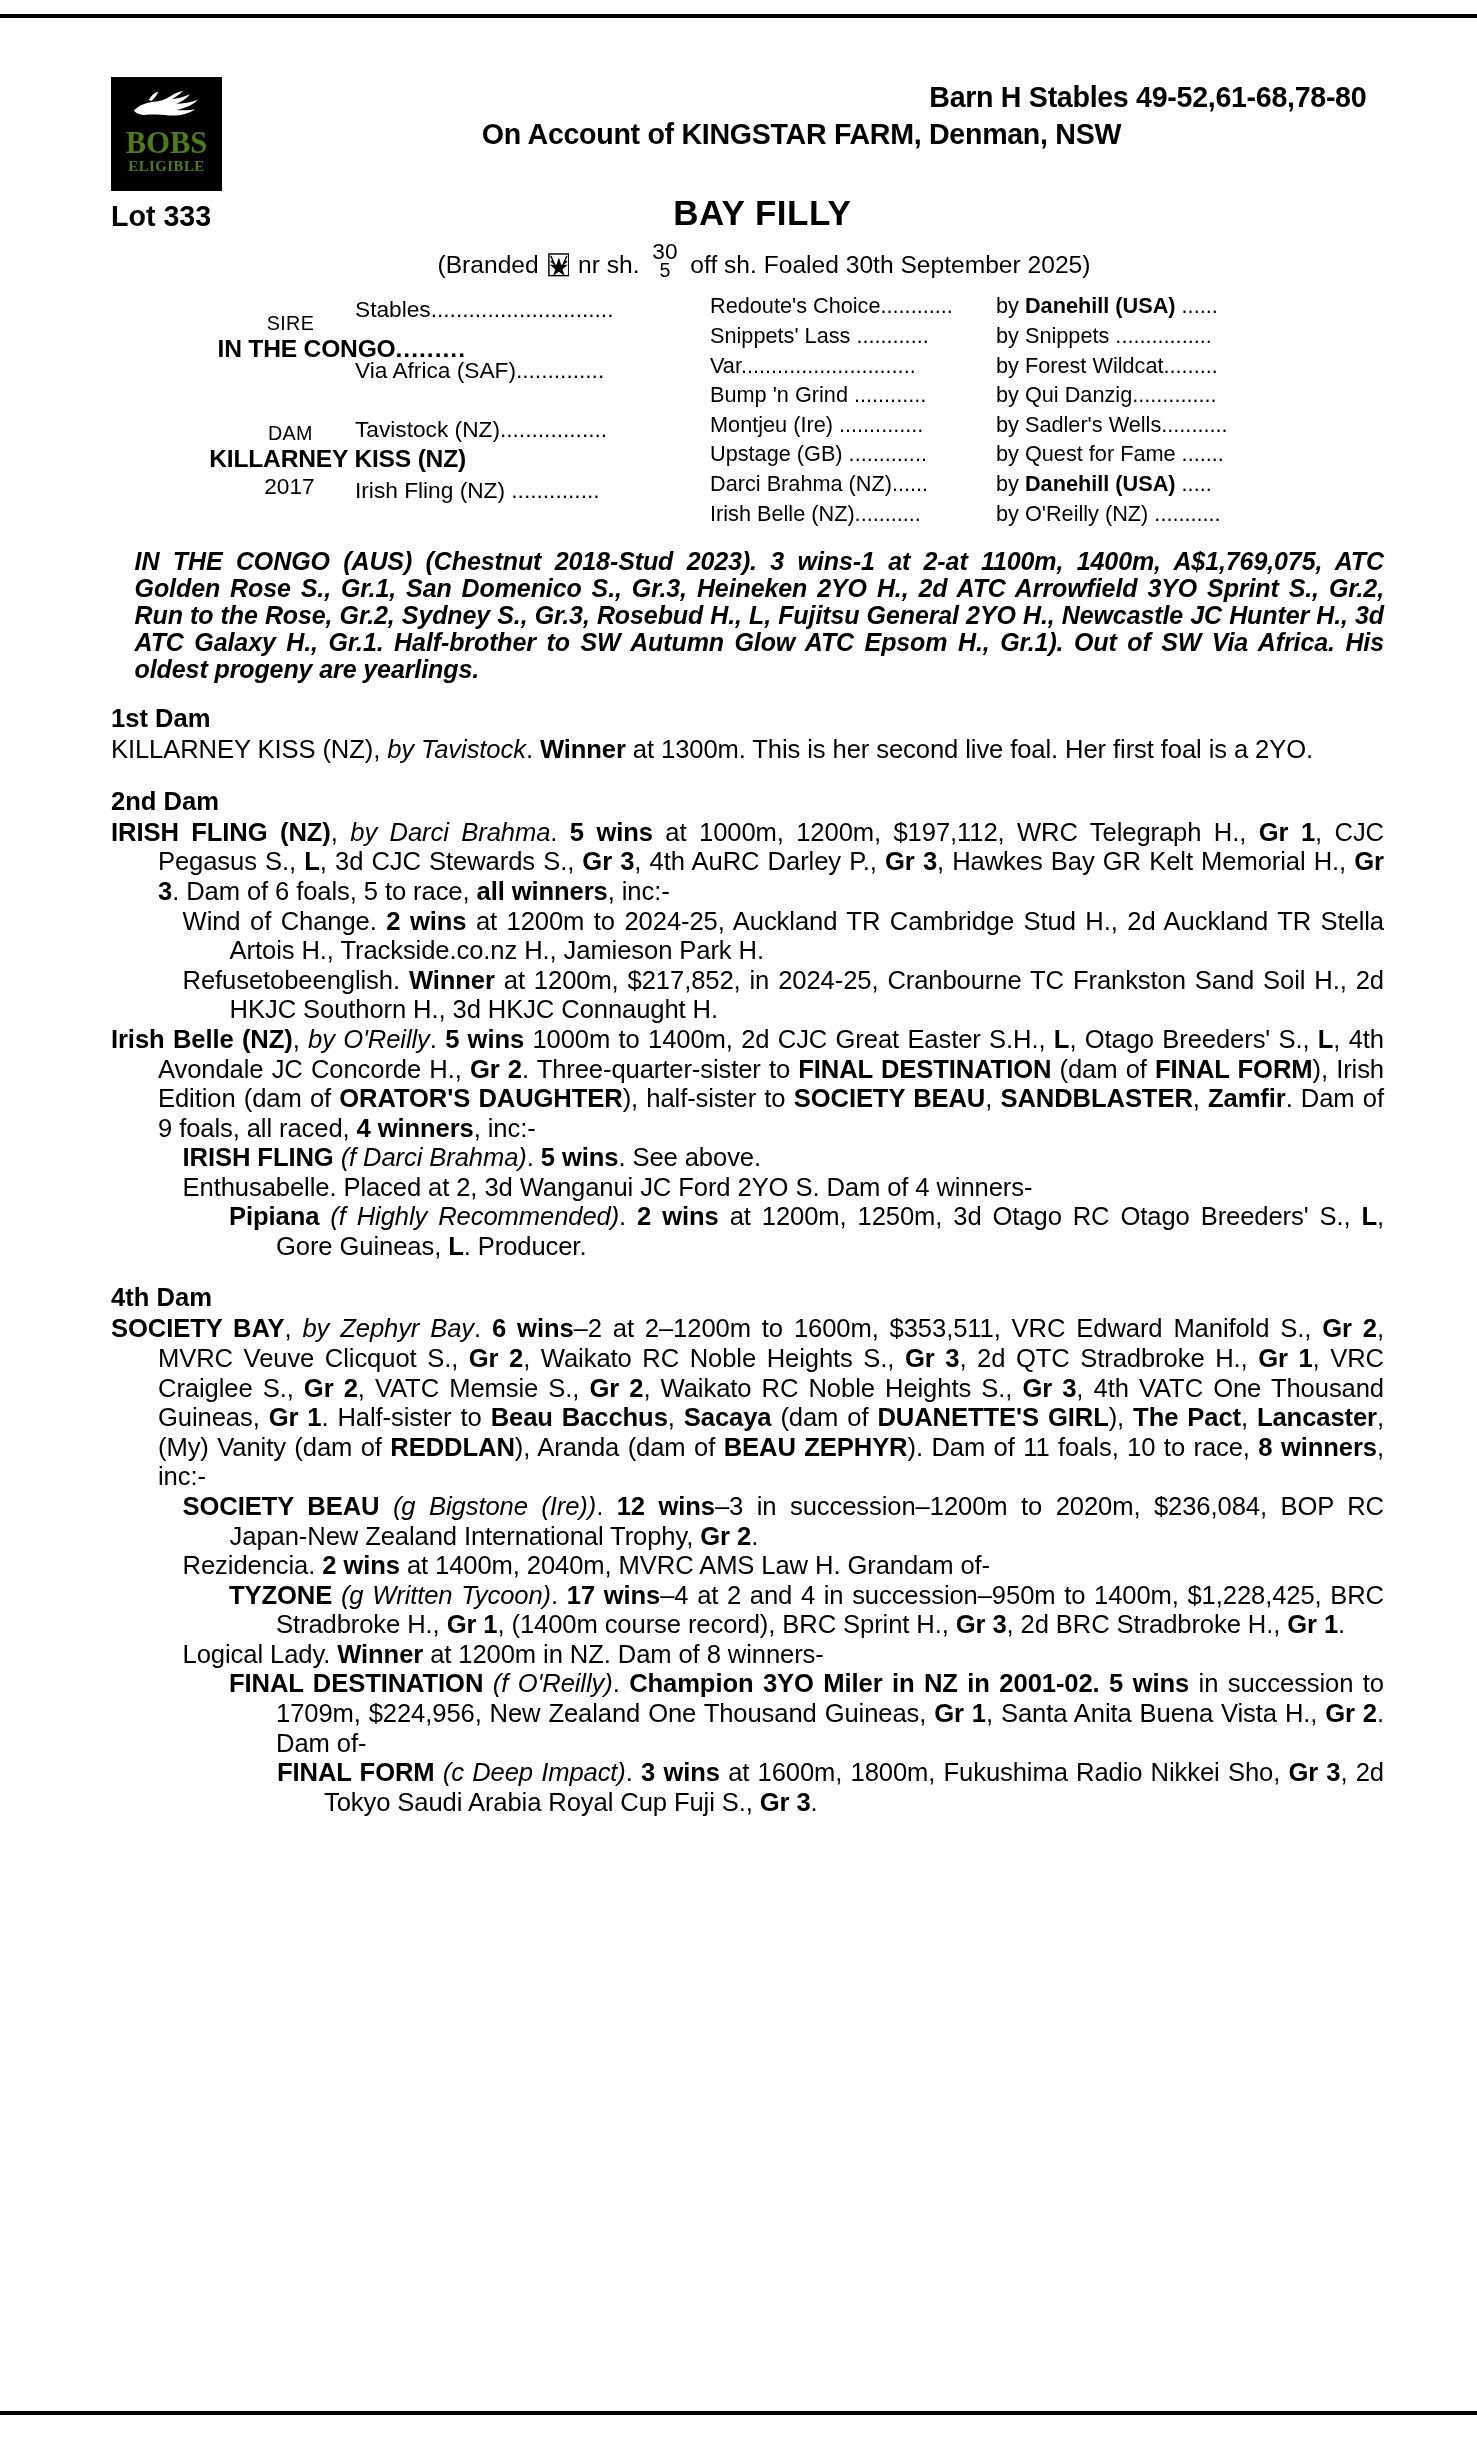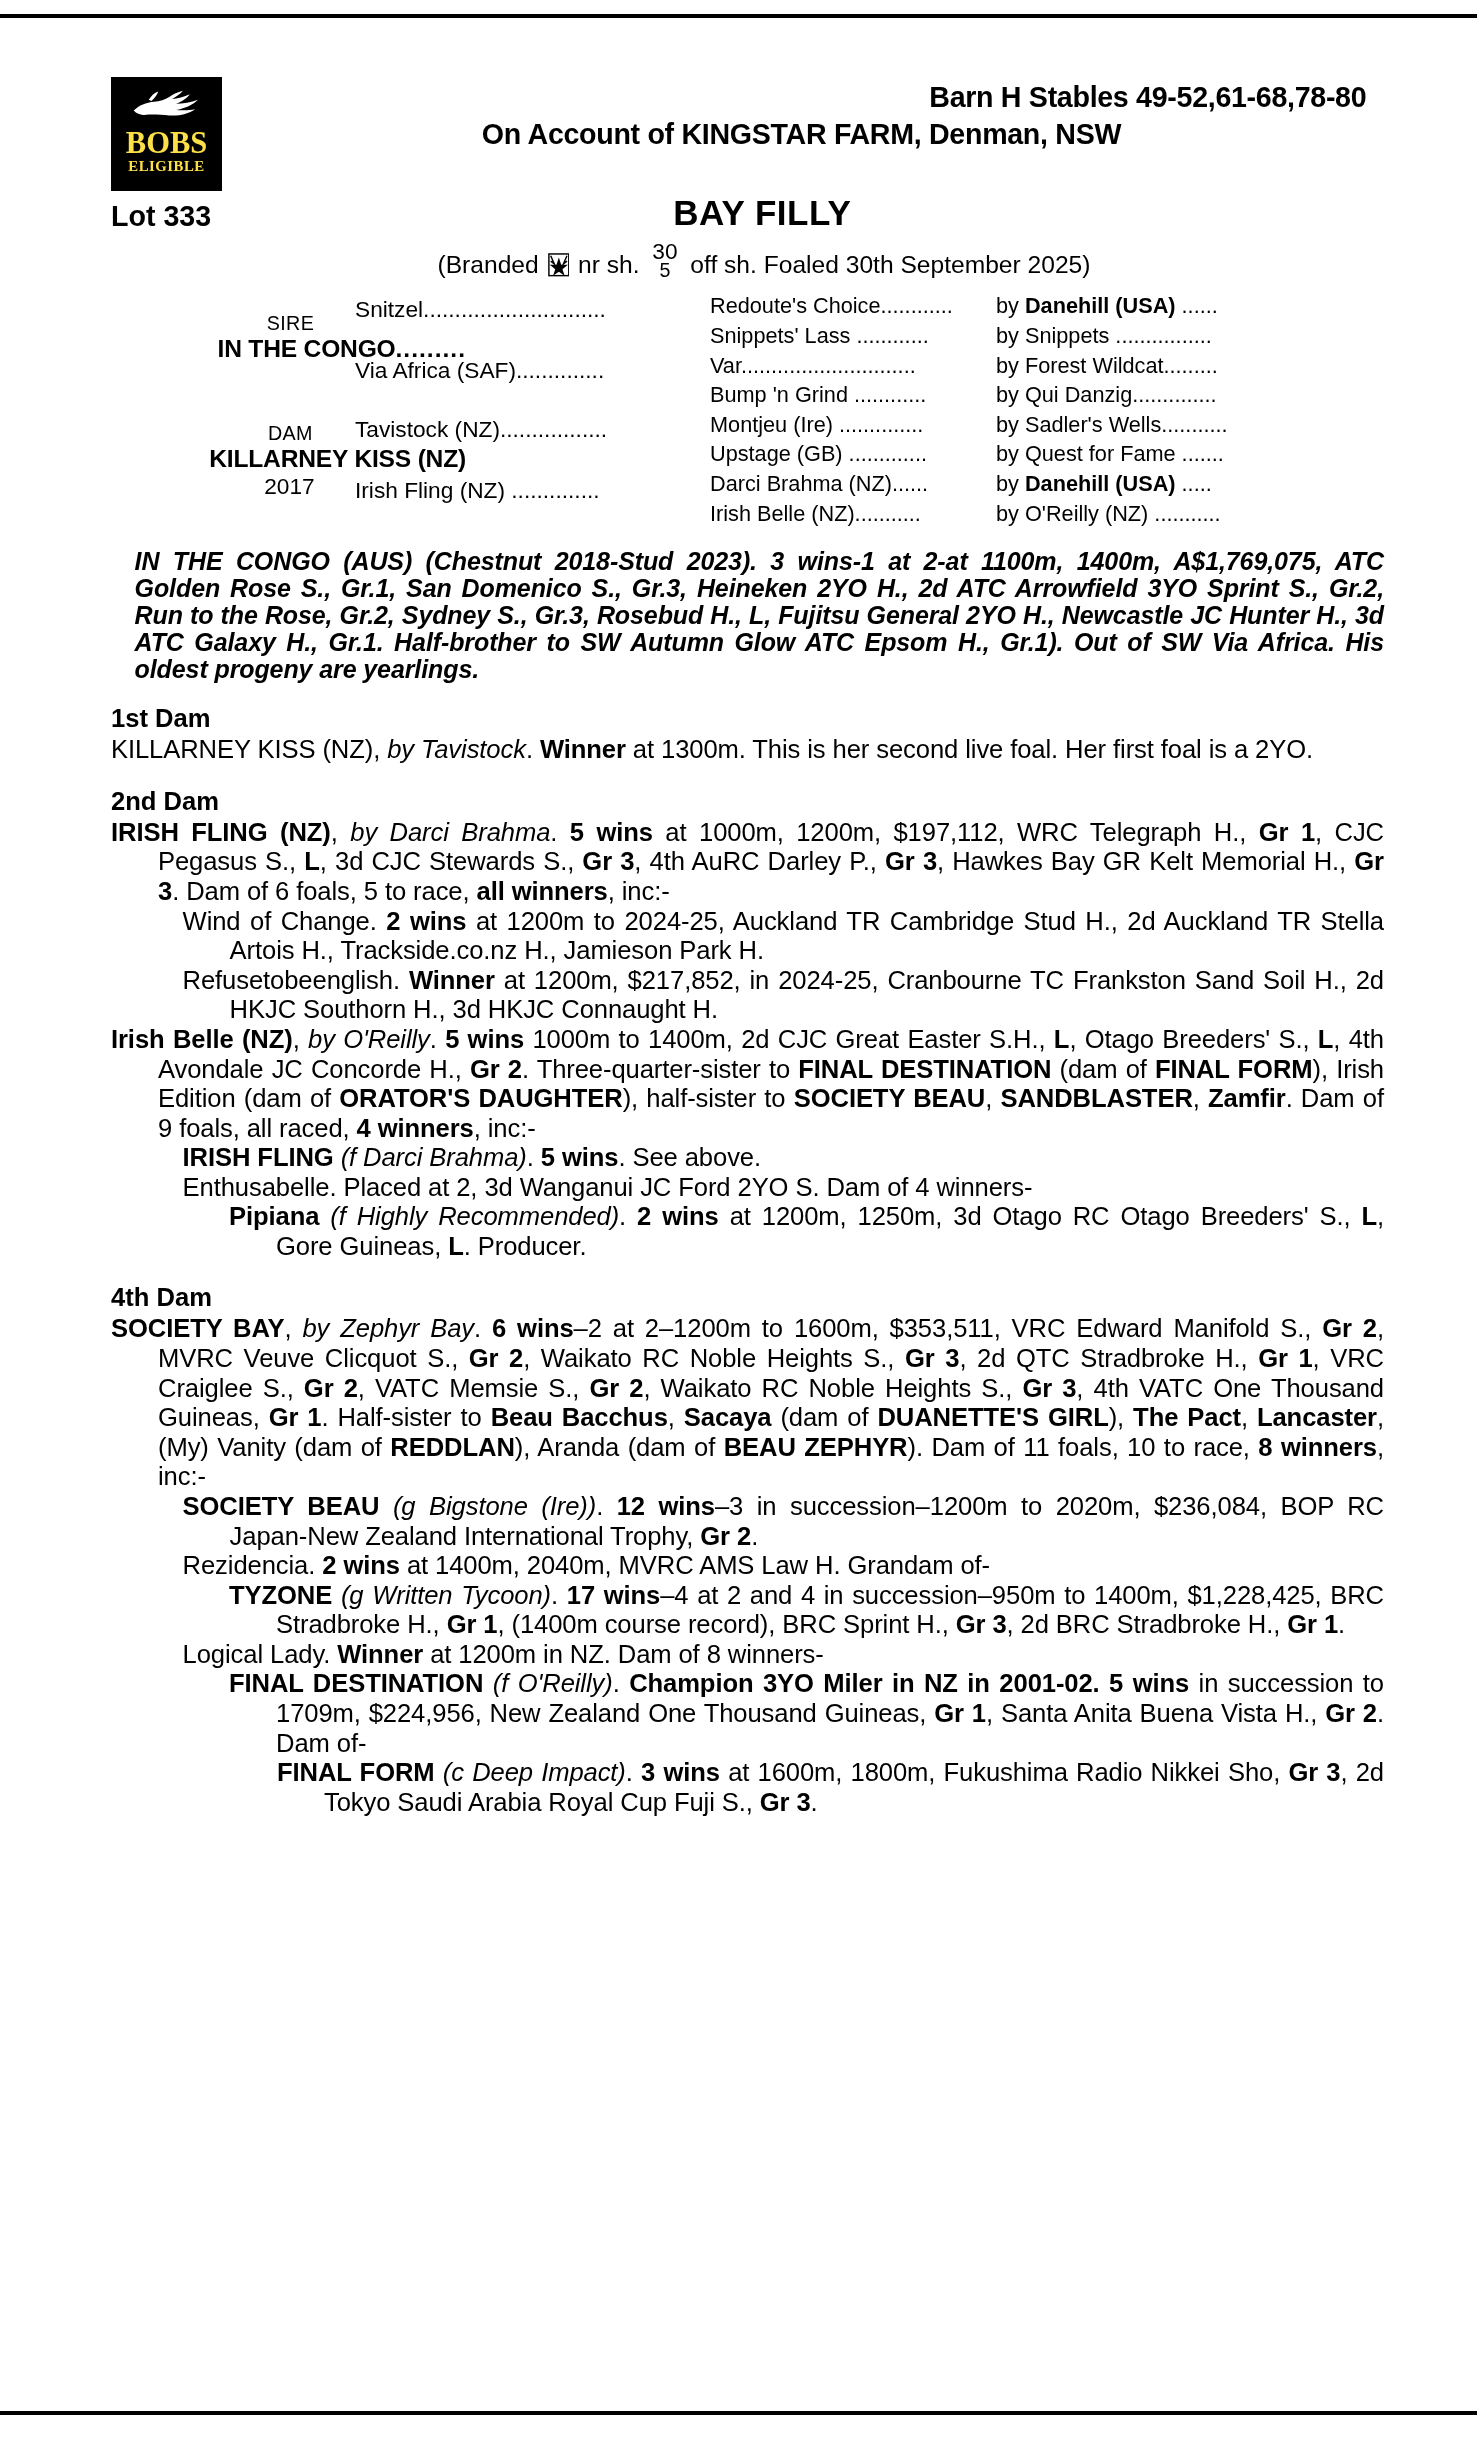--- a/index.html
+++ b/index.html
@@ -52,21 +52,21 @@
     height: 227px;
   }
 
   .bobs-logo {
     position: absolute;
     left: 0;
     top: 17.7px;
     width: 111px;
     height: 114px;
     background: #000;
-    color: #fde047;
+    color: #4d7c0f;
     display: flex;
     flex-direction: column;
     align-items: center;
     justify-content: flex-start;
     overflow: hidden;
   }
   .bobs-logo .horse-svg {
     margin-top: 8.9px;
     width: 83px;
     height: 41px;
@@ -325,21 +325,21 @@
           <div class="ped-name"><span>IN THE CONGO</span><span class="dots">.........</span></div>
         </div>
         <div class="ped-dam-block">
           <div class="ped-role">DAM</div>
           <div class="ped-name">KILLARNEY KISS (NZ)</div>
           <div class="ped-year">2017</div>
         </div>
       </div>
 
       <div class="ped-col-mid">
-        <div class="ped-mid-row">Snitzel.............................</div>
+        <div class="ped-mid-row">Stables.............................</div>
         <div class="ped-mid-row">Via Africa (SAF)..............</div>
         <div class="ped-mid-row">Tavistock (NZ).................</div>
         <div class="ped-mid-row">Irish Fling (NZ) ..............</div>
       </div>
 
       <div class="ped-col-right" id="ped-right">
           <div class="ped-right-row">
             <span class="gp">Redoute's Choice............</span>
             <span class="by">by <b>Danehill (USA)</b> ......</span>
           </div>

